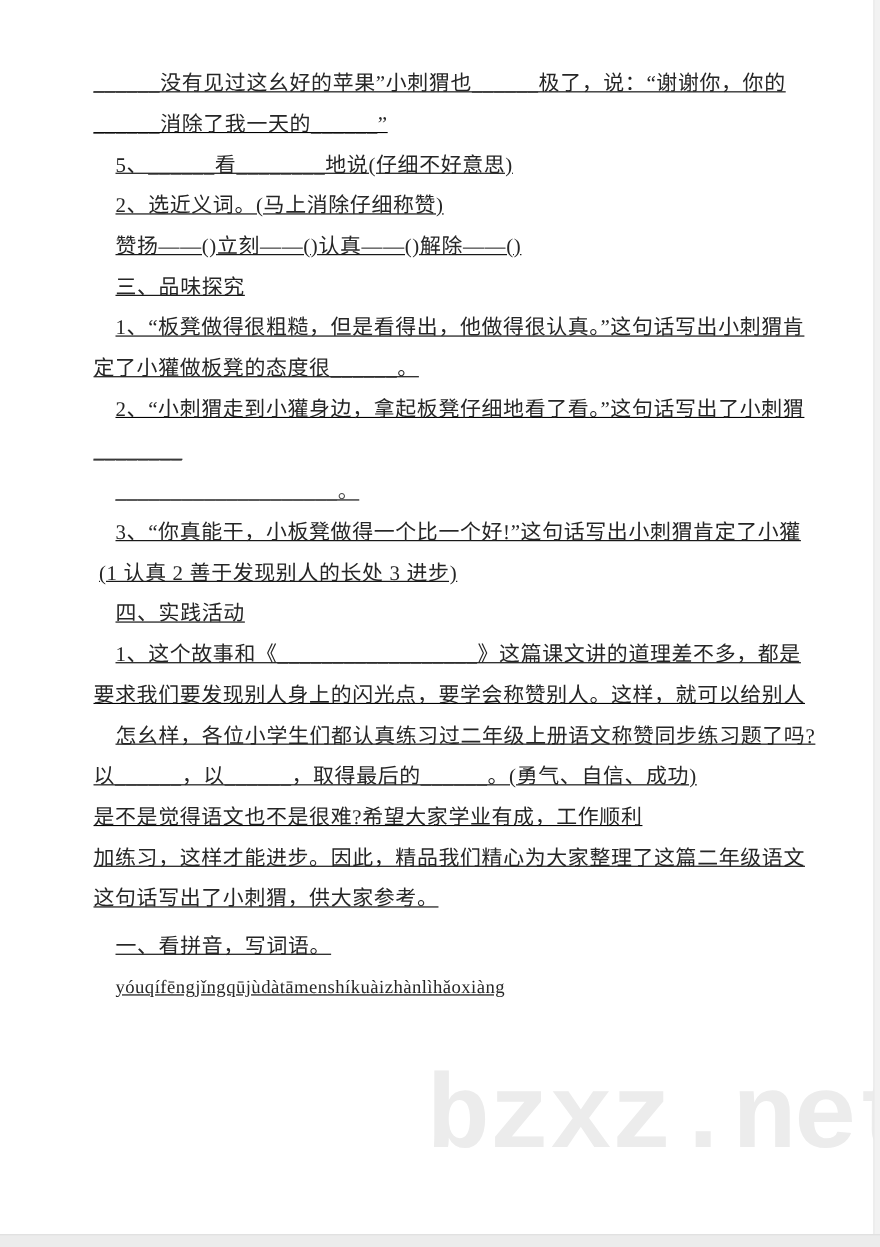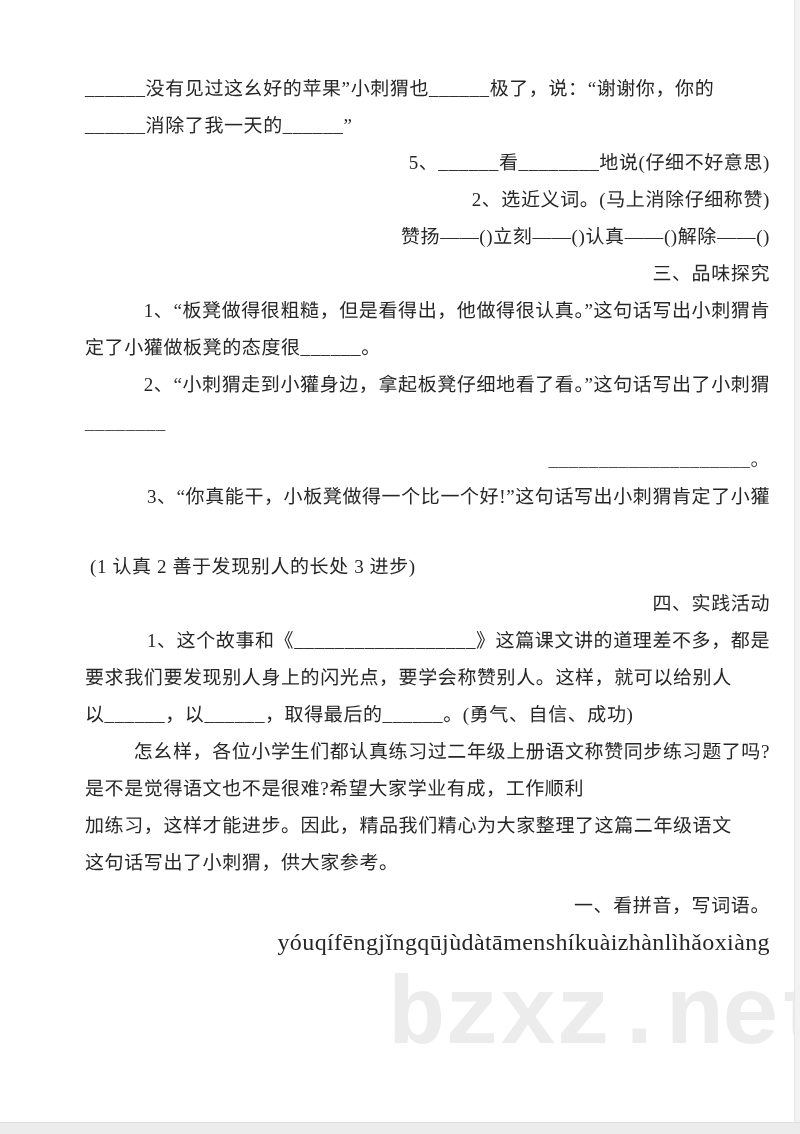--- a/index.html
+++ b/index.html
@@ -11,41 +11,42 @@
   .page {
     position: relative;
     width: 800px;
     height: 1134px;
     background: #ffffff;
     overflow: hidden;
     font-family: "Liberation Serif", "DejaVu Serif", serif;
   }
   .content {
     position: absolute;
-    top: 70px;
+    top: 58px;
     left: 85px;
     right: 30px;
     z-index: 2;
+    text-decoration: underline;
   }
   .line {
     white-space: nowrap;
     height: 37px;
     line-height: 37px;
     font-size: 19px;
     letter-spacing: 0.6px;
     color: #262626;
   }
-  .indent { padding-left: 20px; text-align: right; }
-  .indent-sm { padding-left: 5px; margin-top: 33px; }
+  .indent { padding-left: 20px; }
+  .indent-sm { padding-left: 5px; }
   .gap-a { margin-top: 1px; }
   .gap-b { margin-top: 8px; }
   .gap-c { margin-top: 6px; }
   .underline-only { color: #4a4a4a; }
   .pinyin {
-    font-size: 24px;
+    font-size: 17px;
     letter-spacing: 0.4px;
   }
   .watermark {
     position: absolute;
     left: 388px;
     top: 968px;
     z-index: 1;
     font-family: Liberation Mono, monospace;
     font-weight: bold;
     font-size: 96px;
@@ -92,22 +93,22 @@
     <div class="line indent">1、“板凳做得很粗糙，但是看得出，他做得很认真。”这句话写出小刺猬肯</div>
     <div class="line">定了小獾做板凳的态度很______。</div>
     <div class="line indent">2、“小刺猬走到小獾身边，拿起板凳仔细地看了看。”这句话写出了小刺猬</div>
     <div class="line gap-a underline-only">________</div>
     <div class="line indent underline-only">____________________。</div>
     <div class="line indent">3、“你真能干，小板凳做得一个比一个好!”这句话写出小刺猬肯定了小獾</div>
     <div class="line indent-sm">(1 认真 2 善于发现别人的长处 3 进步)</div>
     <div class="line indent">四、实践活动</div>
     <div class="line indent">1、这个故事和《__________________》这篇课文讲的道理差不多，都是</div>
     <div class="line">要求我们要发现别人身上的闪光点，要学会称赞别人。这样，就可以给别人</div>
+    <div class="line indent">怎幺样，各位小学生们都认真练习过二年级上册语文称赞同步练习题了吗?</div>
     <div class="line">以______，以______，取得最后的______。(勇气、自信、成功)</div>
-    <div class="line indent">怎幺样，各位小学生们都认真练习过二年级上册语文称赞同步练习题了吗?</div>
     <div class="line">是不是觉得语文也不是很难?希望大家学业有成，工作顺利</div>
     <div class="line">加练习，这样才能进步。因此，精品我们精心为大家整理了这篇二年级语文</div>
     <div class="line">这句话写出了小刺猬，供大家参考。</div>
     <div class="line gap-c indent">一、看拼音，写词语。</div>
     <div class="line indent pinyin">yóuqífēngjǐngqūjùdàtāmenshíkuàizhànlìhǎoxiàng</div>
   </div>
 
   <div class="edge-right"></div>
   <div class="edge-bottom"></div>
 

